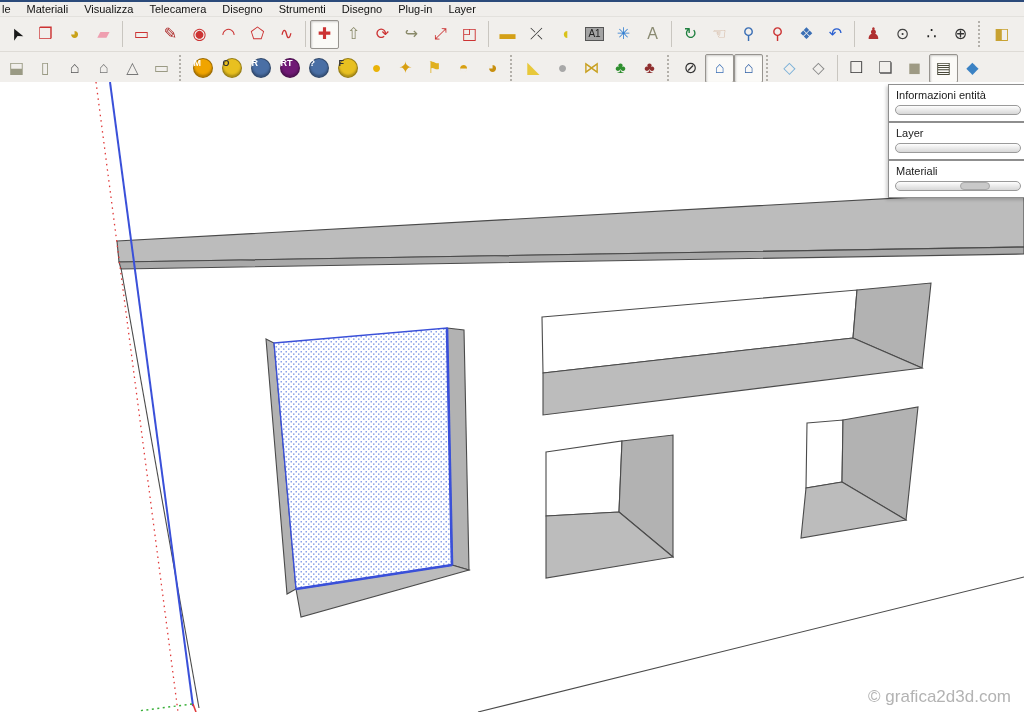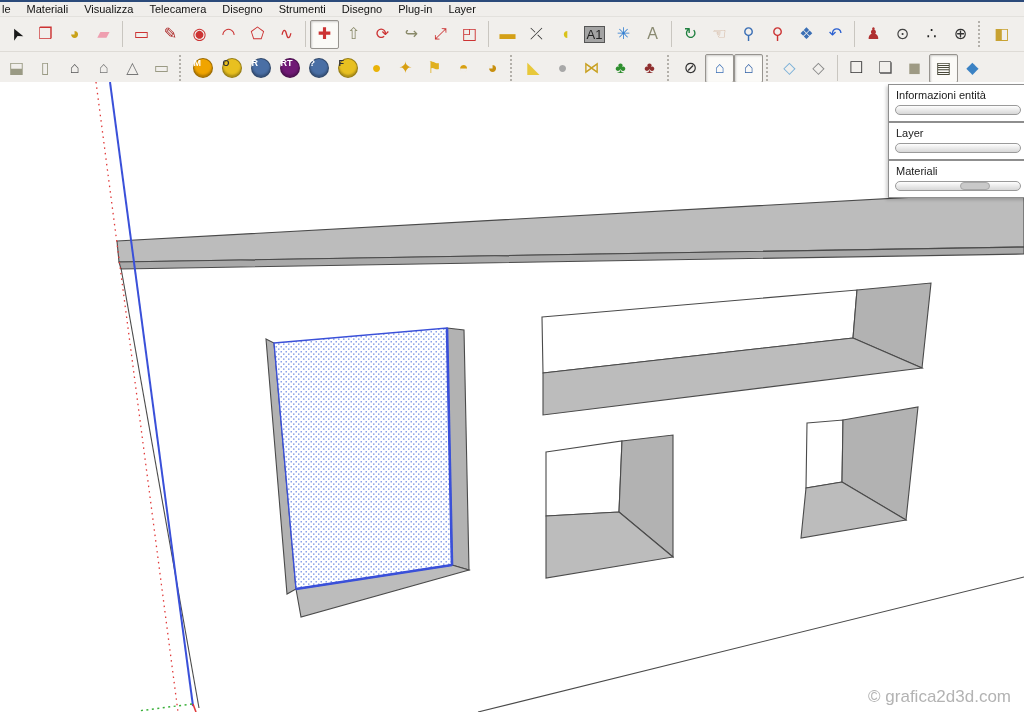--- a/index.html
+++ b/index.html
@@ -18,21 +18,21 @@
   .toolbar.row1{height:34px;border-top:1px solid #e3e1dd;}
   .toolbar.row2{height:32px;border-top:1px solid #dedbd6;border-bottom:2px solid #b9b6b1;}
   .tbtn{width:27px;height:27px;display:flex;align-items:center;justify-content:center;
         font-size:16px;line-height:1;flex:0 0 auto;border:1px solid transparent;border-radius:2px;}
   .tbtn.pressed{border:1px solid #97948f;background:#fbfaf7;box-shadow:inset 1px 1px 2px rgba(0,0,0,.18);}
   .tbtn span{display:inline-block;}
   .sep-line{width:1px;height:26px;background:#c9c6c0;margin:0 4px;flex:0 0 auto;}
   .sep-dots{width:2px;height:26px;border-left:2px dotted #b3b0aa;margin:0 5px 0 3px;flex:0 0 auto;}
   .badge{width:18px;height:18px;border-radius:50%;display:flex;align-items:center;justify-content:center;
          font-size:9px;font-weight:bold;border:1px solid rgba(0,0,0,.35);box-shadow:inset 0 -2px 2px rgba(0,0,0,.25);}
-  .boxed{font-size:13px;border:1px solid #555;padding:1px 2px;background:#a3a3a3;}
+  .boxed{font-size:10px;border:1px solid #555;padding:1px 2px;background:#a3a3a3;}
 
   
   .canvas{position:absolute;left:0;top:82px;width:1024px;height:630px;background:var(--canvas-bg,#fff);}
   .canvas svg{position:absolute;left:0;top:0;}
   .watermark{position:absolute;right:13px;bottom:5px;font-size:17px;color:var(--watermark,#b3b3b3);}
 
   svg .edge{stroke:#4a4a4a;stroke-width:1.1;}
   svg .f-white{fill:#ffffff;}
   svg .f-gray{fill:#b2b2b2;}
   svg .f-gray2{fill:#bcbcbc;}

